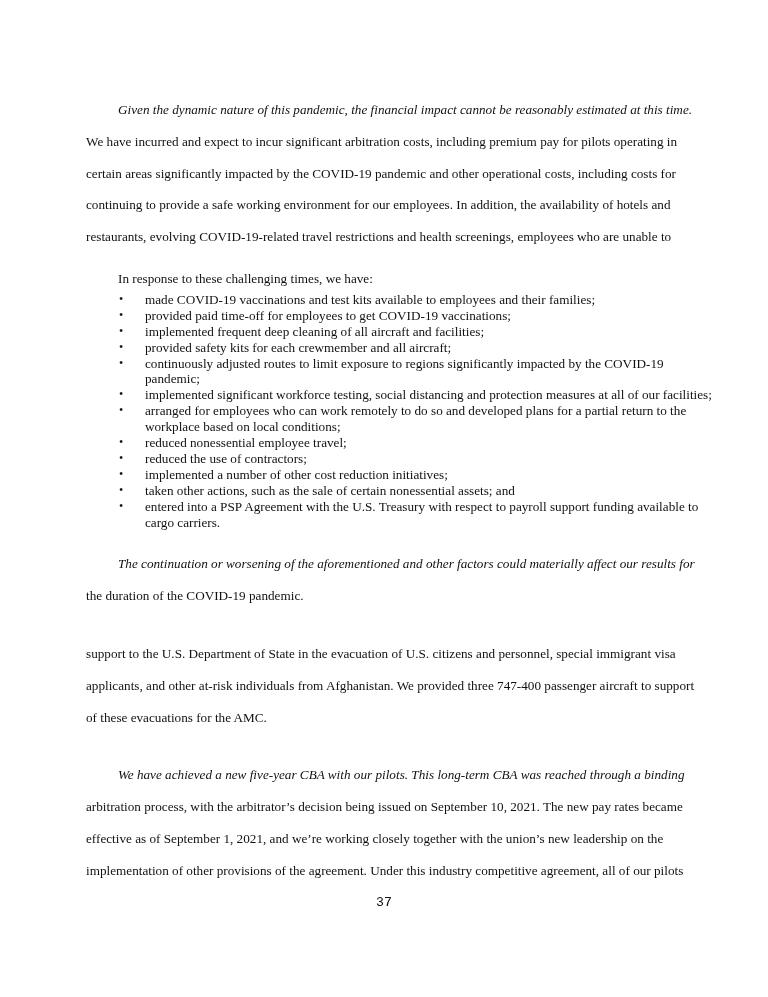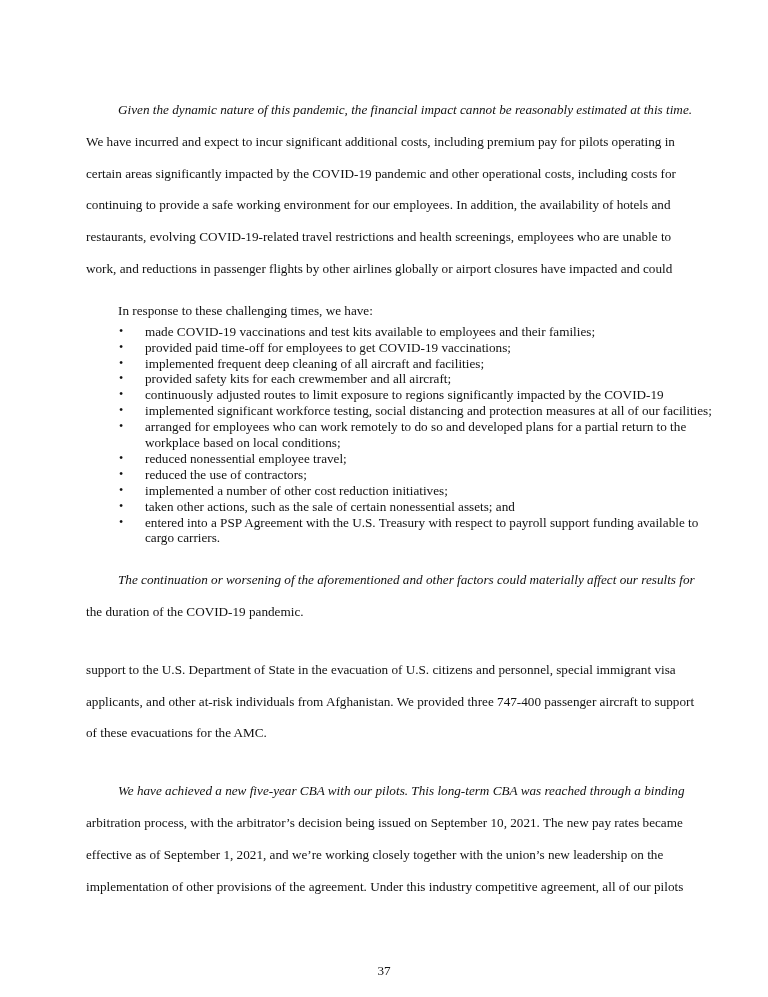--- a/index.html
+++ b/index.html
@@ -11,36 +11,35 @@
   }
   .para { margin: 0 0 10px 0; white-space: pre-line; }
   .line { display: block; white-space: nowrap; }
   .line.indent { padding-left: 32px; font-style: italic; }
   .intro { padding-left: 32px; margin: 0 0 5px 0; }
   ul.bullets { list-style: none; margin: 0 0 10px 0; padding: 0; }
   ul.bullets li { position: relative; padding-left: 59px; }
   ul.bullets li .bullet { position: absolute; left: 33px; top: 0; font-size: 12px; }
   ul.bullets li .line { white-space: nowrap; }
   .page-number {
-    position: absolute; left: 0; width: 768px; top: 963px; text-align: center;
-    font-family: Liberation Serif, serif; font-size: 13.2px; color: #111;
+    position: absolute; left: 0; width: 768px; top: 895px; text-align: center;
+    font-family: Liberation Mono, monospace; font-size: 13.2px; color: #111;
   }
 </style>
 </head>
 <body>
 
 <div class="page">
 
   <div class="para">
     <span class="line indent">Given the dynamic nature of this pandemic, the financial impact cannot be reasonably estimated at this time.</span>
-    <span class="line">We have incurred and expect to incur significant additional costs, including premium pay for pilots operating in</span>
+    <span class="line">We have incurred and expect to incur significant arbitration costs, including premium pay for pilots operating in</span>
     <span class="line">certain areas significantly impacted by the COVID-19 pandemic and other operational costs, including costs for</span>
     <span class="line">continuing to provide a safe working environment for our employees.  In addition, the availability of hotels and</span>
     <span class="line">restaurants, evolving COVID-19-related travel restrictions and health screenings, employees who are unable to</span>
-    <span class="line">work, and reductions in passenger flights by other airlines globally or airport closures have impacted and could</span>
   </div>
 
   <div class="intro">In response to these challenging times, we have:</div>
 
   <ul class="bullets">
     <li>
         <span class="bullet">•</span>
         <span class="line">made COVID-19 vaccinations and test kits available to employees and their families;</span>
       </li>
     <li>
@@ -51,20 +50,21 @@
         <span class="bullet">•</span>
         <span class="line">implemented frequent deep cleaning of all aircraft and facilities;</span>
       </li>
     <li>
         <span class="bullet">•</span>
         <span class="line">provided safety kits for each crewmember and all aircraft;</span>
       </li>
     <li>
         <span class="bullet">•</span>
         <span class="line">continuously adjusted routes to limit exposure to regions significantly impacted by the COVID-19</span>
+        <span class="line">pandemic;</span>
       </li>
     <li>
         <span class="bullet">•</span>
         <span class="line">implemented significant workforce testing, social distancing and protection measures at all of our facilities;</span>
       </li>
     <li>
         <span class="bullet">•</span>
         <span class="line">arranged for employees who can work remotely to do so and developed plans for a partial return to the</span>
         <span class="line">workplace based on local conditions;</span>
       </li>

